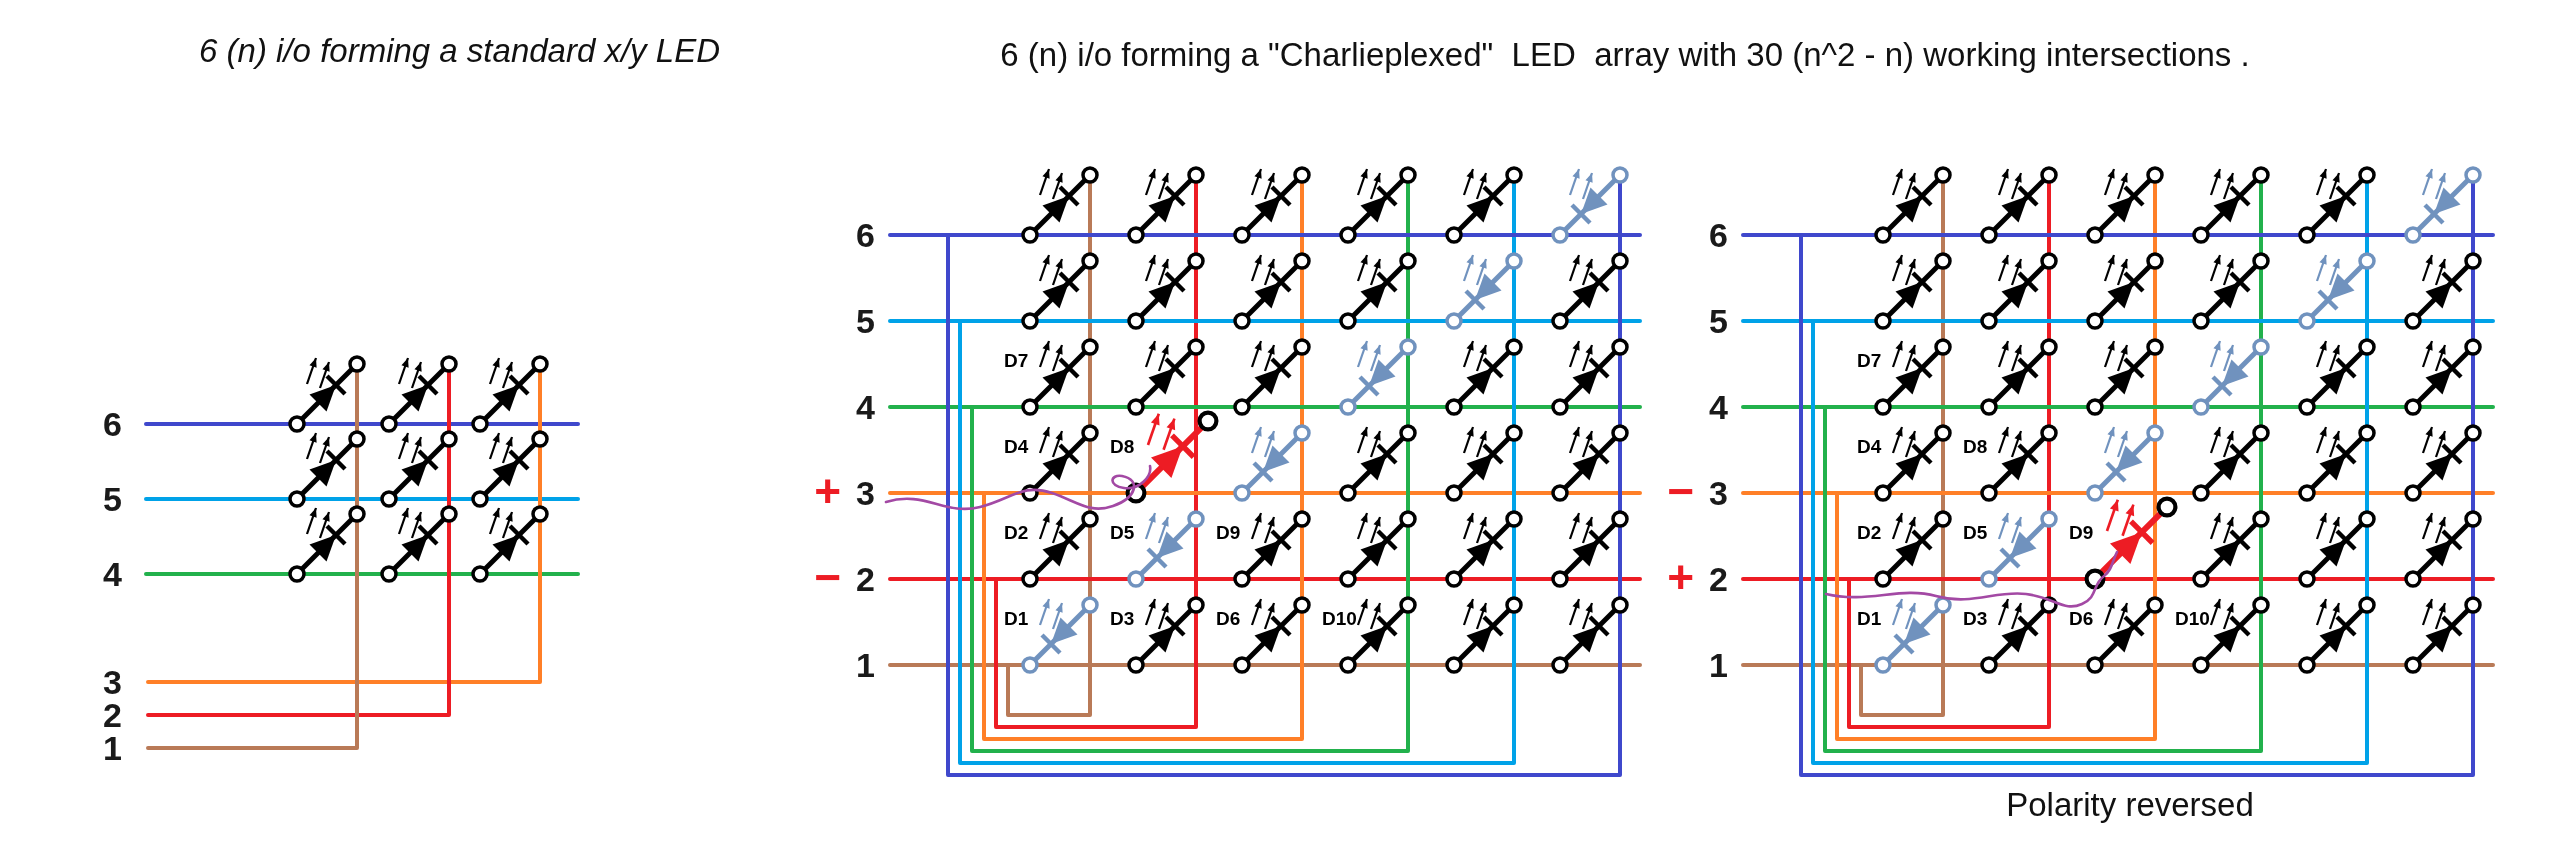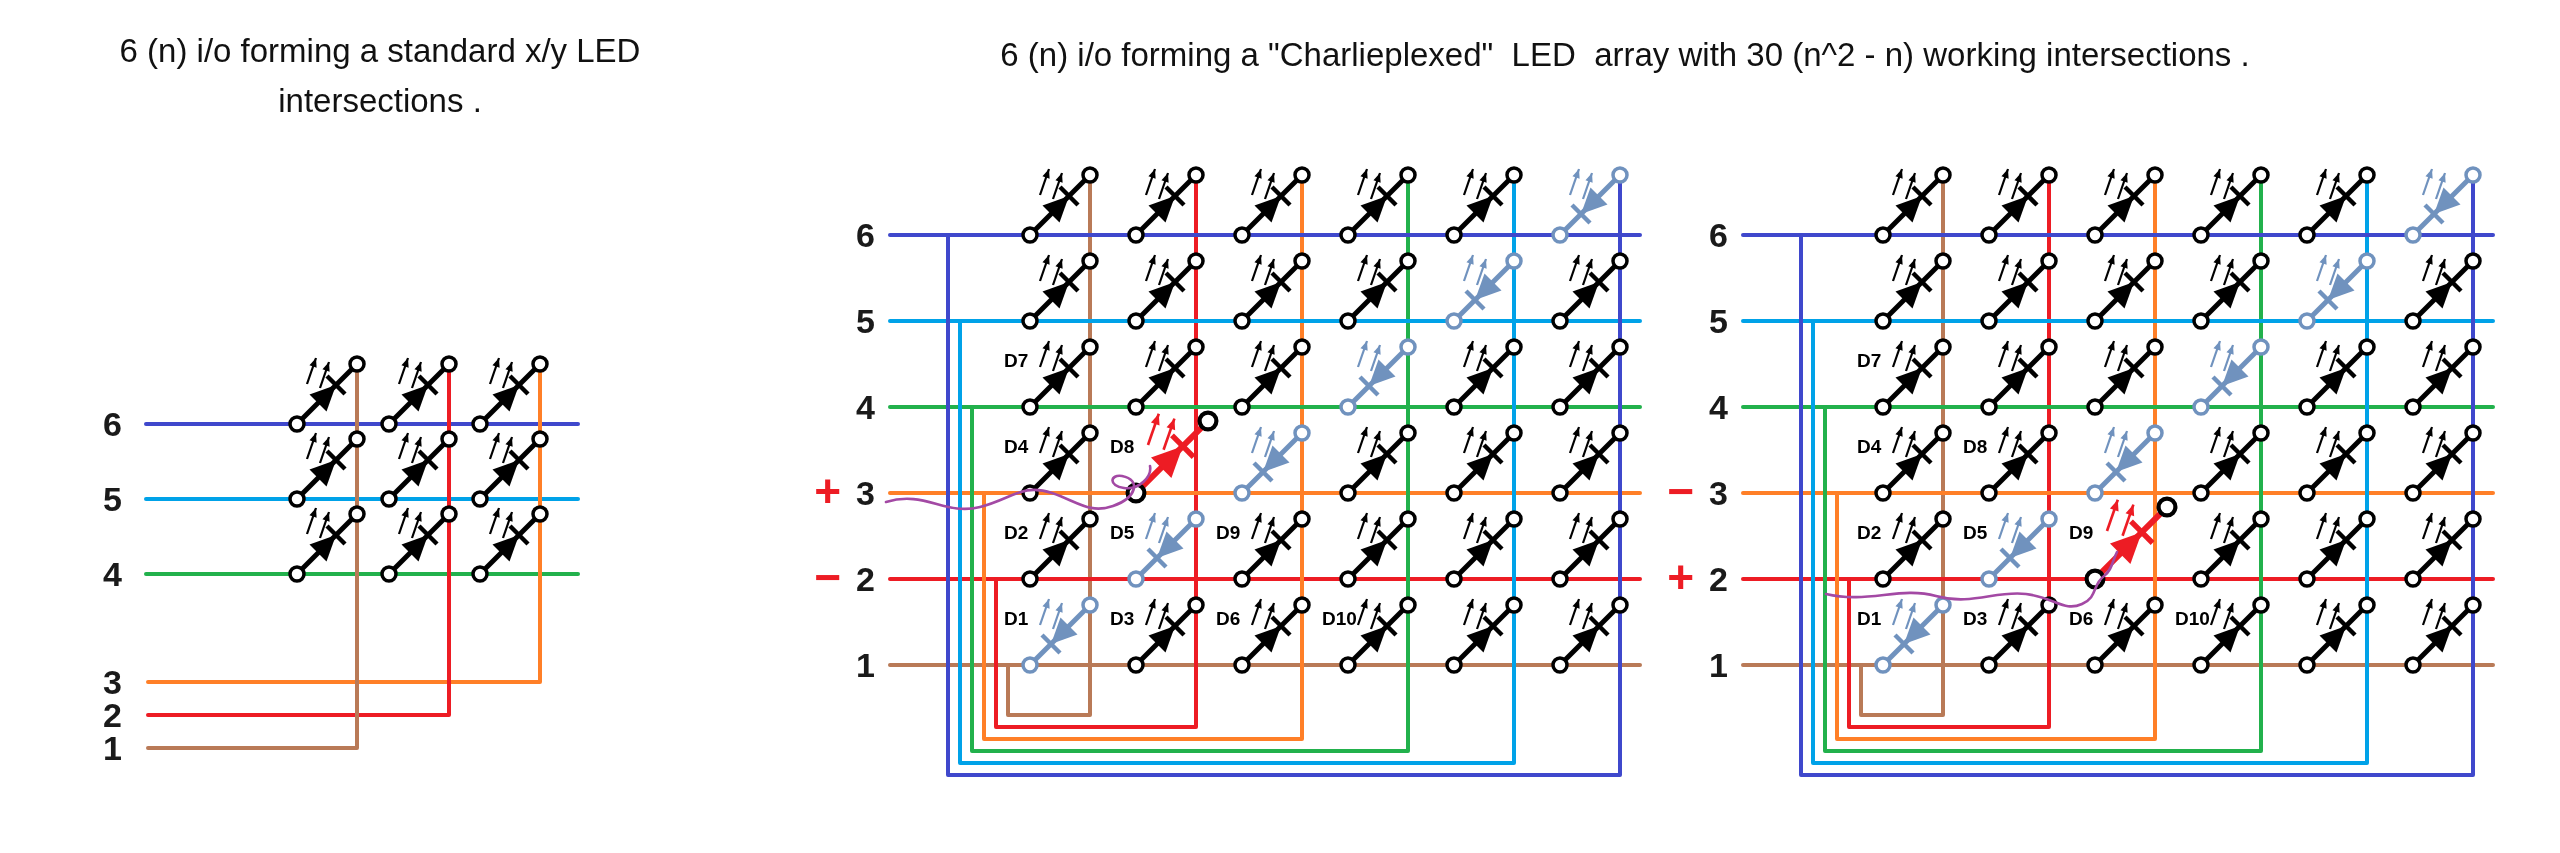--- a/index.html
+++ b/index.html
@@ -1,20 +1,20 @@
 <!DOCTYPE html>
 <html><head>
 <meta charset="utf-8">
 <style>
   html,body{margin:0;padding:0;background:#ffffff;}
   .canvas{position:relative;width:2560px;height:853px;background:#ffffff;
           font-family:"Liberation Sans",sans-serif;overflow:hidden;}
   svg{position:absolute;left:0;top:0;}
   .title{position:absolute;color:#111;font-size:33px;}
-  .left-title{left:40px;top:26px;width:680px;text-align:center;line-height:1.5;}
+  .left-title{left:40px;top:26px;width:680px;text-align:right;line-height:1.5;font-style:italic;}
   .charlie-title{left:860px;top:36px;width:1530px;text-align:center;white-space:pre-wrap;}
   .caption{position:absolute;left:1950px;top:786px;width:360px;text-align:center;font-size:33px;color:#111;}
   text.numeral{font:bold 34px "Liberation Sans",sans-serif;fill:#1a1a1a;}
   text.dlabel{font:bold 19px "Liberation Sans",sans-serif;fill:#000;}
   text.sign{font:bold 46px "Liberation Sans",sans-serif;}
 </style>
 </head>
 <body>
 
 <div class="canvas">
@@ -987,18 +987,18 @@
         <text x="1857" y="367" class="dlabel" text-anchor="start">D7</text>
         <text x="1963" y="453" class="dlabel" text-anchor="start">D8</text>
         <text x="2069" y="539" class="dlabel" text-anchor="start">D9</text>
         <text x="2175" y="625" class="dlabel" text-anchor="start">D10</text>
         <path d="M 1826 594 C 1868 604 1900 586 1936 596 C 1972 606 1996 590 2026 594 C 2056 598 2064 612 2082 604 C 2098 597 2092 585 2104 576 C 2112 570 2112 562 2117 552" stroke="#a349a4" fill="none" stroke-width="2.6" stroke-linejoin="round" stroke-linecap="round"></path>
       </g>
     </svg>
 
   <div class="title left-title">
     <div>6 (n)  i/o forming a standard x/y LED</div>
-    <div>intersections .</div>
   </div>
 
   <div class="title charlie-title">6 (n) i/o forming a "Charlieplexed"  LED  array with 30 (n^2 - n) working intersections .</div>
 
+  <div class="caption">Polarity reversed</div>
 </div>
 
 </body></html>

